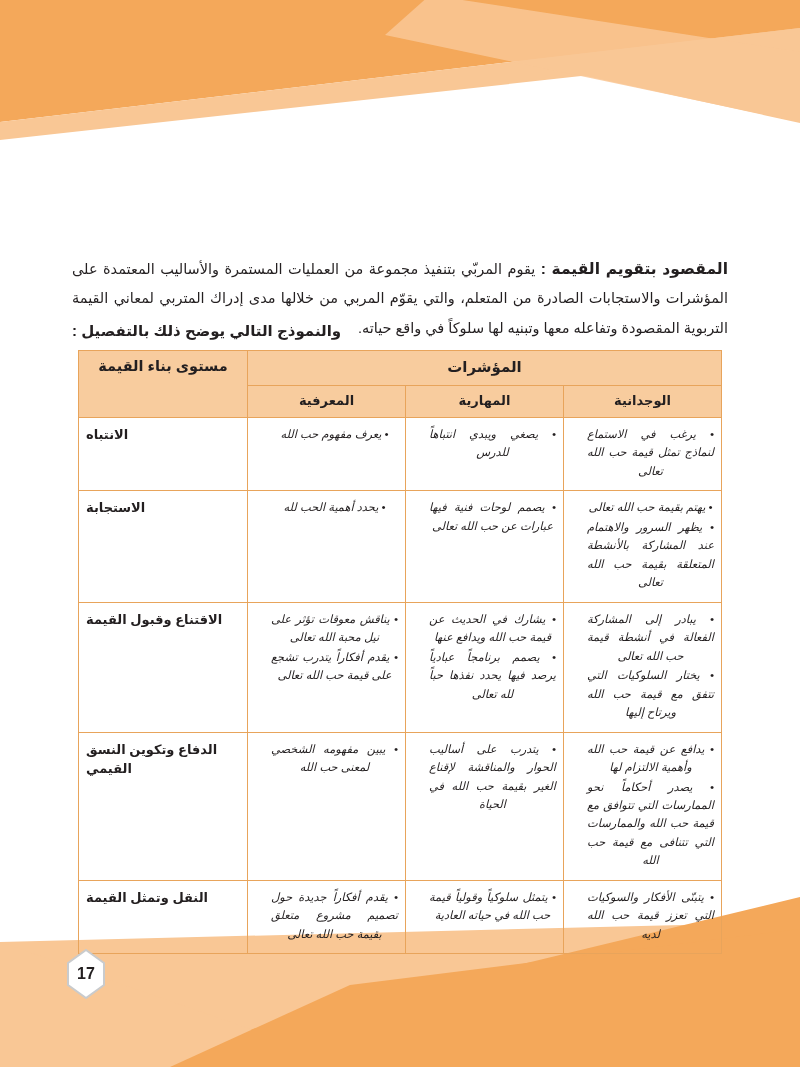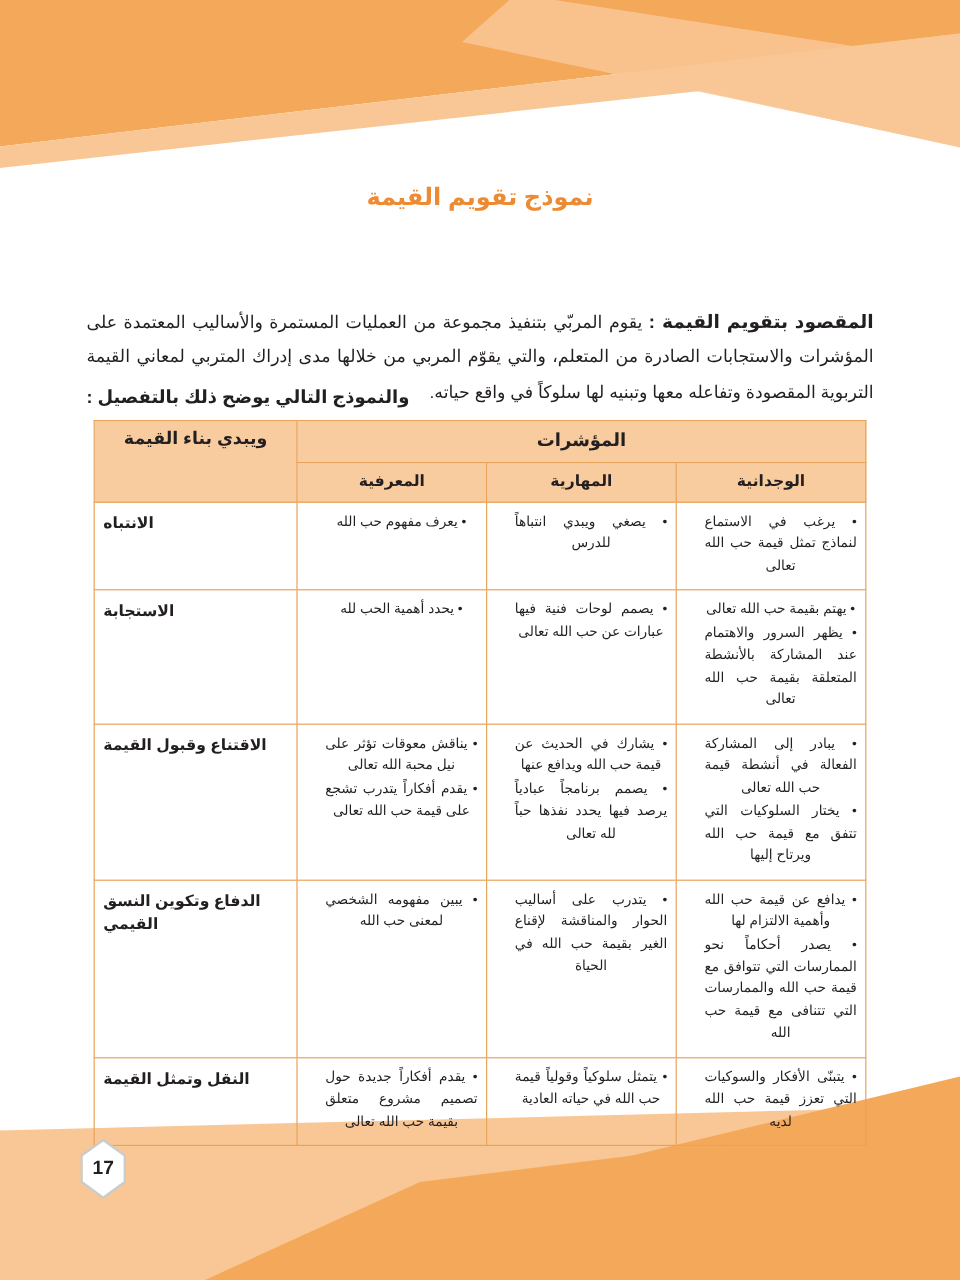--- a/index.html
+++ b/index.html
@@ -145,20 +145,21 @@
   td.ind ul {
     margin: 0;
     padding: 0;
     list-style: none;
   }
   td.ind li {
     margin: 0 0 1px 16px;
     padding: 0;
     text-align: justify;
     text-align-last: center;
+    font-style: italic;
   }
   td.ind li::before {
     content: "\2022\00a0";
     color: #231f20;
   }
 
   
   .watermark {
     position: absolute;
     top: 498px;
@@ -205,33 +206,32 @@
 
 <div class="page">
 
   <svg class="header-deco" viewBox="0 0 800 150" preserveAspectRatio="none">
     <polygon points="800,0 800,123 430,42 500,0" fill="#F9C795"></polygon>
     <polygon points="0,0 800,0 800,28 0,122" fill="#F4A85A"></polygon>
     <polygon points="0,122 800,28 800,52 0,140" fill="#F9C795"></polygon>
     <polygon points="385,35 800,122 800,52 430,-5" fill="#F9C795" opacity="0.85"></polygon>
   </svg>
 
-  <div class="doc-title">نموذج تقويم القيمة</div>
 
   <div class="intro">
     <span class="lead">المقصود بتقويم القيمة :</span><span> يقوم المربّي بتنفيذ مجموعة من العمليات المستمرة والأساليب المعتمدة على المؤشرات والاستجابات الصادرة من المتعلم، والتي يقوّم المربي من خلالها مدى إدراك المتربي لمعاني القيمة التربوية المقصودة وتفاعله معها وتبنيه لها سلوكاً في واقع حياته.</span>
   </div>
   <div class="intro-note">والنموذج التالي يوضح ذلك بالتفصيل :</div>
 
   <div class="tbl-wrap">
     <table class="vt">
       <thead>
         <tr>
           <th class="h-main" colspan="3">المؤشرات</th>
-          <th class="h-level" rowspan="2">ويبدي بناء القيمة</th>
+          <th class="h-level" rowspan="2">مستوى بناء القيمة</th>
         </tr>
         <tr>
           <th class="h-sub">الوجدانية</th>
           <th class="h-sub">المهارية</th>
           <th class="h-sub">المعرفية</th>
         </tr>
       </thead>
       <tbody id="tbody">
           <tr>
             <td class="ind">

